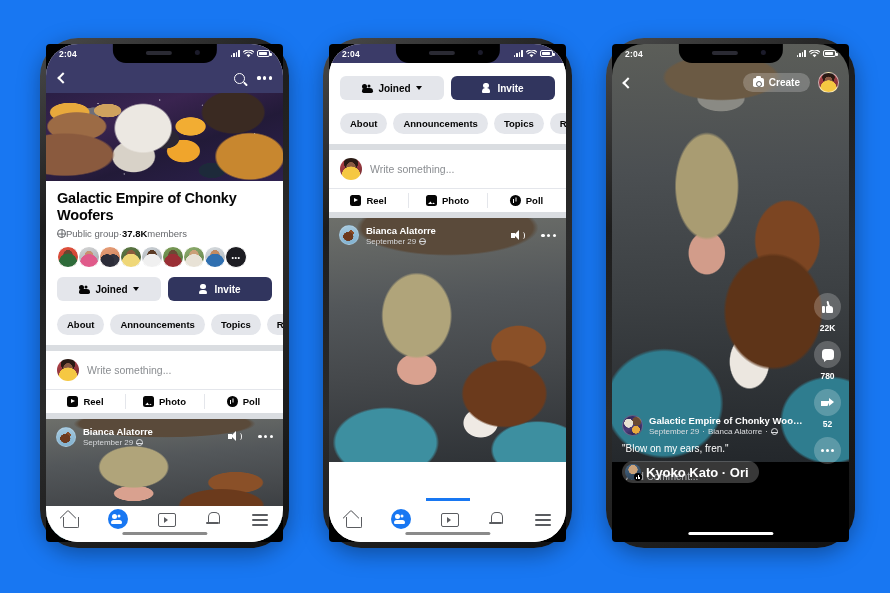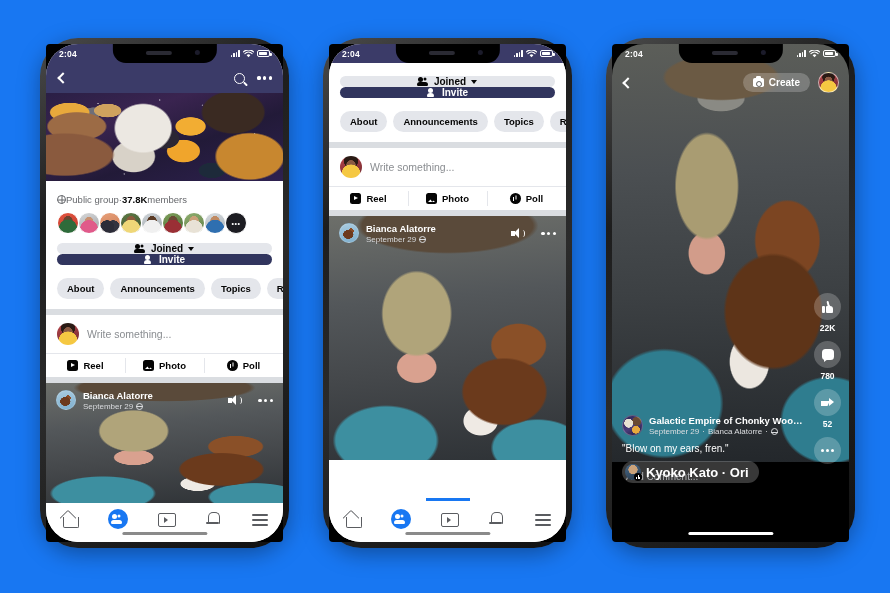--- a/index.html
+++ b/index.html
@@ -183,21 +183,21 @@
     width: 22px; height: 22px; border-radius: 50%;
     margin-right: -1px; border: 1.5px solid #fff;
     background-size: cover;
   }
   .av.more {
     background: #1c1c22; color: #fff; font-size: 7px;
     display:flex; align-items:center; justify-content:center; letter-spacing:.5px;
   }
 
   
-  .actions { display: flex; padding: 9px 11px 4px; flex-direction: column; }
+  .actions { display: flex; gap: 7px; padding: 9px 11px 4px; }
   .btn {
     flex: 1; height: 24px; border-radius: 6px;
     display: flex; align-items: center; justify-content: center; gap: 5px;
     font-size: 10px; font-weight: bold; cursor: pointer;
   }
   .btn-grey { background: #E4E6EB; color: #050505; }
   .btn-navy { background: #31355E; color: #fff; }
   .ico-people {
     display:inline-block; width:11px; height:9px; position:relative; flex-shrink:0;
   }
@@ -502,20 +502,21 @@
         <div class="icon-btn dots">
             <i></i>
             <i></i>
             <i></i>
           </div>
       </div>
 
       <div class="cover"></div>
 
       <div class="ginfo">
+        <div class="gtitle">Galactic Empire of Chonky Woofers</div>
         <div class="gmeta">
           <span class="globe"></span>
           <span>Public group</span>
           <span>·</span>
           <b>37.8K</b>
           <span>members</span>
         </div>
       </div>
 
       <div class="avatars">

